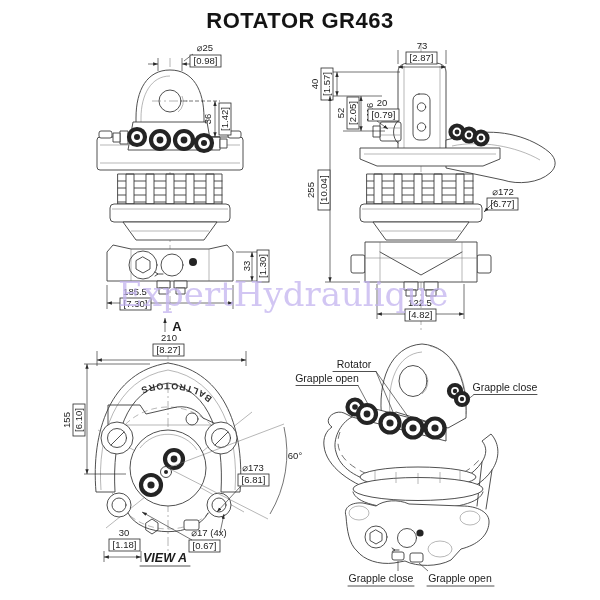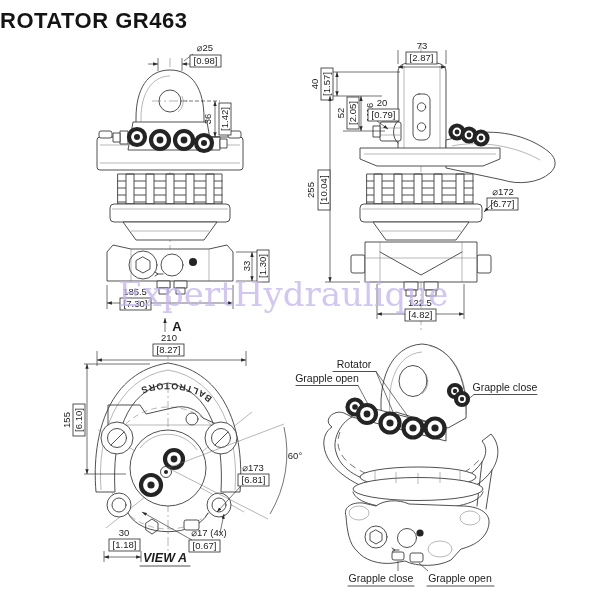--- a/index.html
+++ b/index.html
@@ -1,18 +1,18 @@
 <!DOCTYPE html>
 <html><head>
 <meta charset="utf-8">
 <style>
   html,body{margin:0;padding:0;background:#fff;}
   .page{position:relative;width:600px;height:600px;background:#fff;overflow:hidden;
         font-family:"Liberation Sans",sans-serif;}
-  .title{position:absolute;top:8px;left:0;width:100%;
+  .title{position:absolute;top:8px;left:0;width:100%;text-align:center;
          font-size:22px;font-weight:700;letter-spacing:.5px;color:#141414;}
   .wm{position:absolute;left:118px;top:274px;z-index:6;pointer-events:none;
       font-family:"DejaVu Serif","Liberation Serif",serif;font-size:34px;
       color:#c3b4ef;opacity:.75;letter-spacing:0;white-space:nowrap;}
   svg{position:absolute;left:0;top:0;}
   .ln{fill:none;stroke:#3c3c3c;stroke-width:.9;stroke-linejoin:round;stroke-linecap:round;}
   .lf{fill:#fff;stroke:#3c3c3c;stroke-width:.9;stroke-linejoin:round;}
   .lt{fill:none;stroke:#6e6e6e;stroke-width:.5;}
   .cl{fill:none;stroke:#787878;stroke-width:.55;stroke-dasharray:9 3 2 3;}
   .dim{fill:none;stroke:#2a2a2a;stroke-width:.65;}

